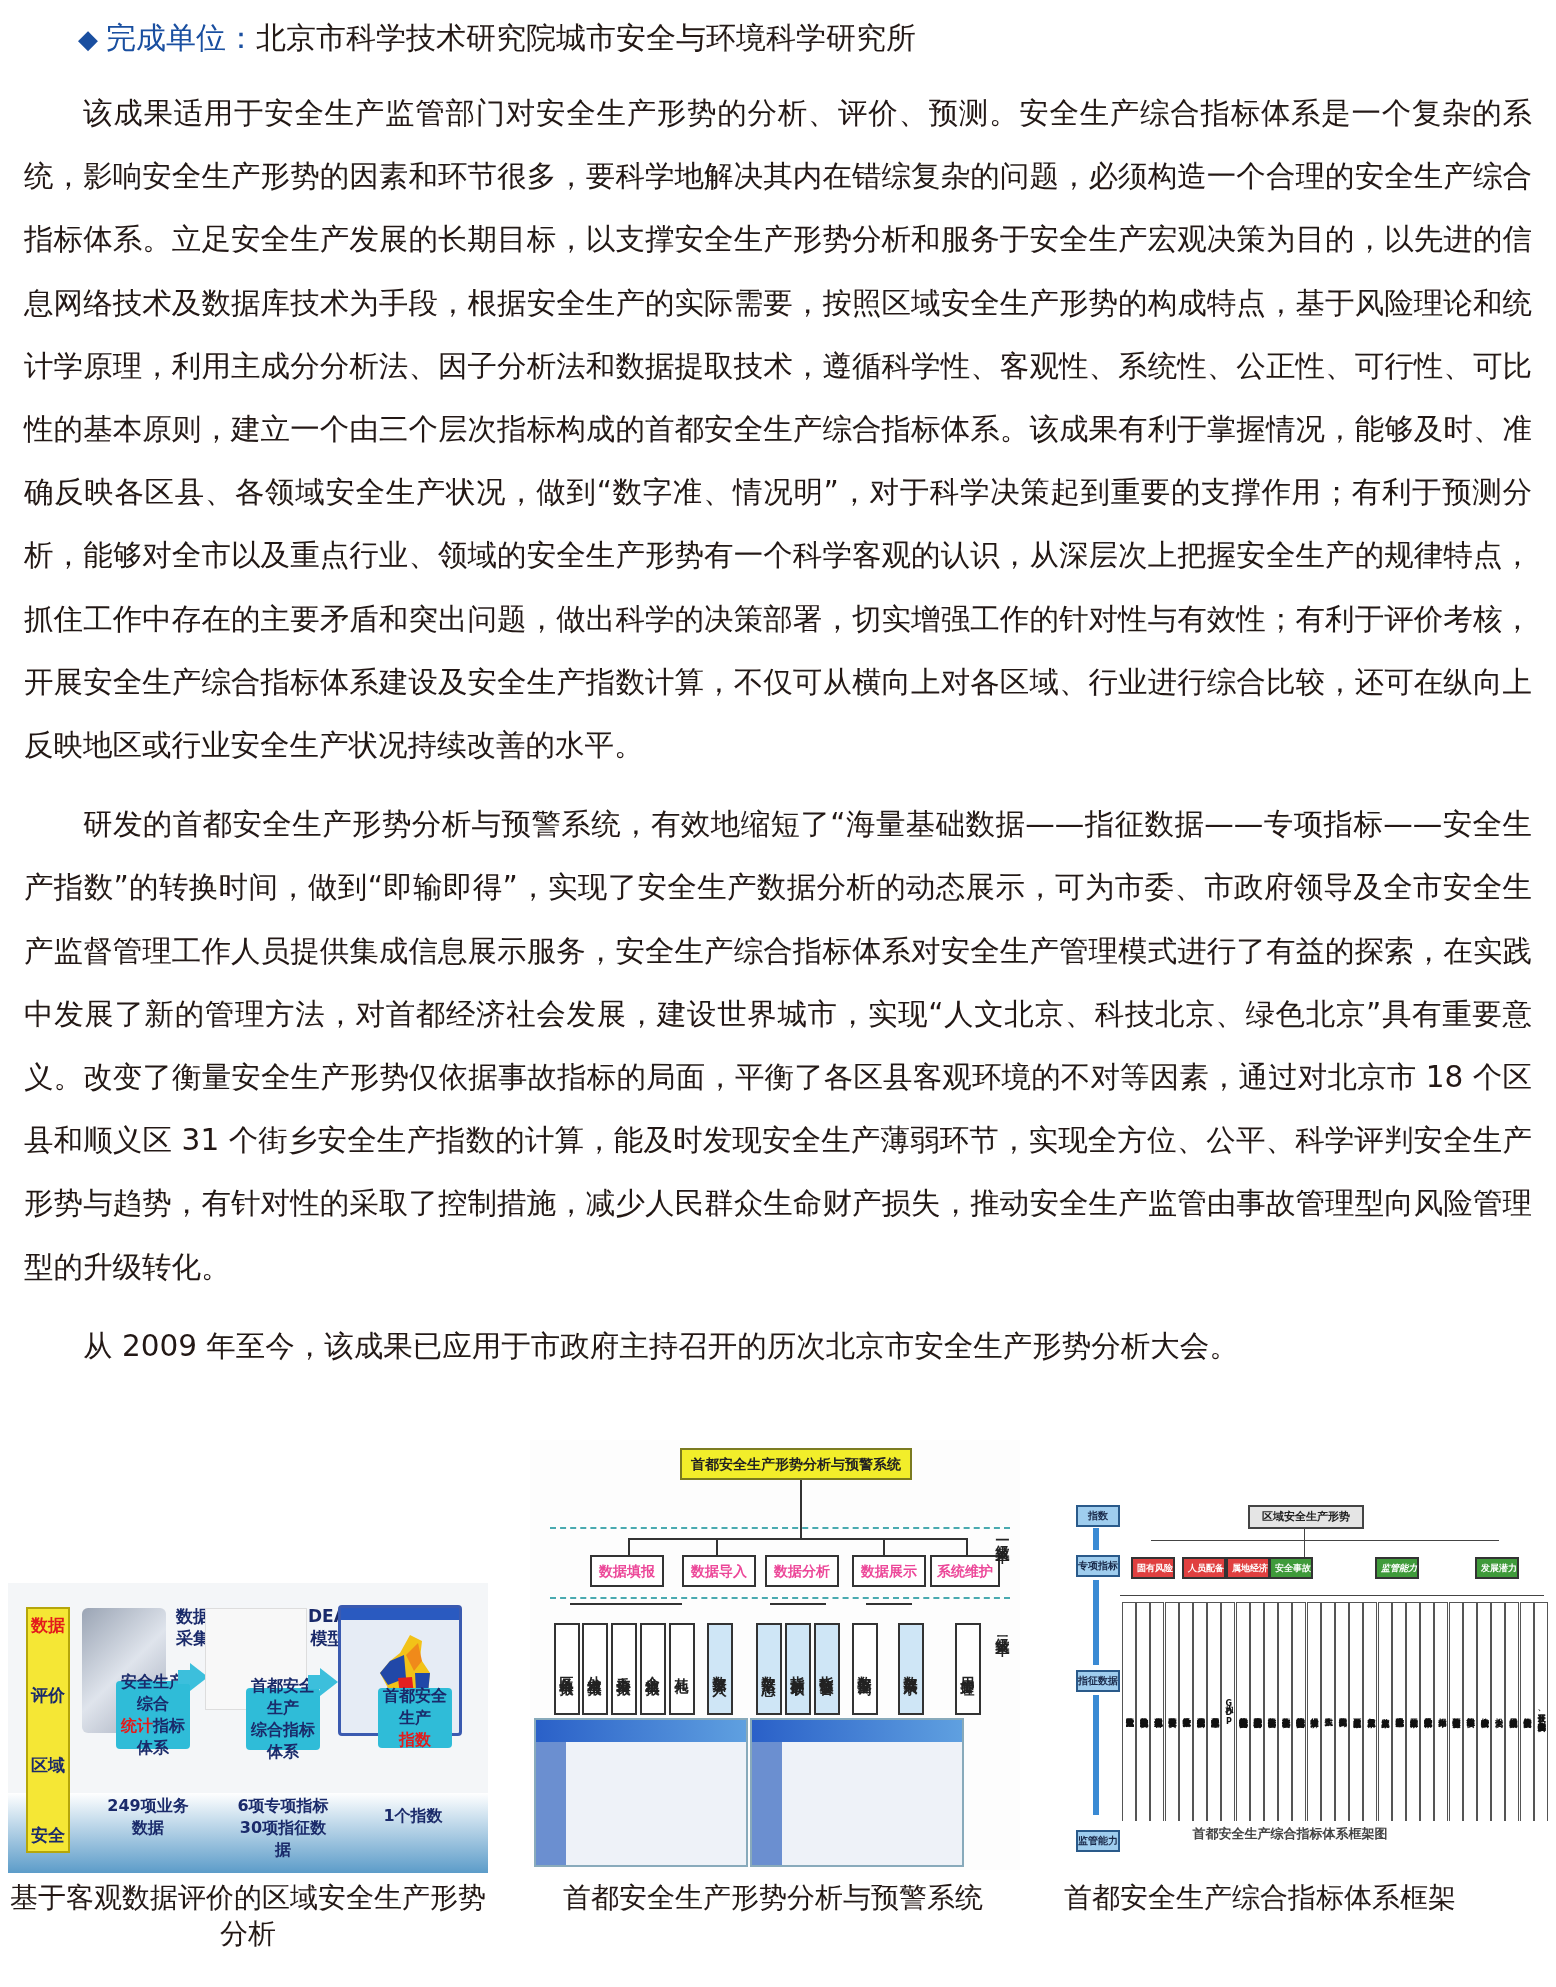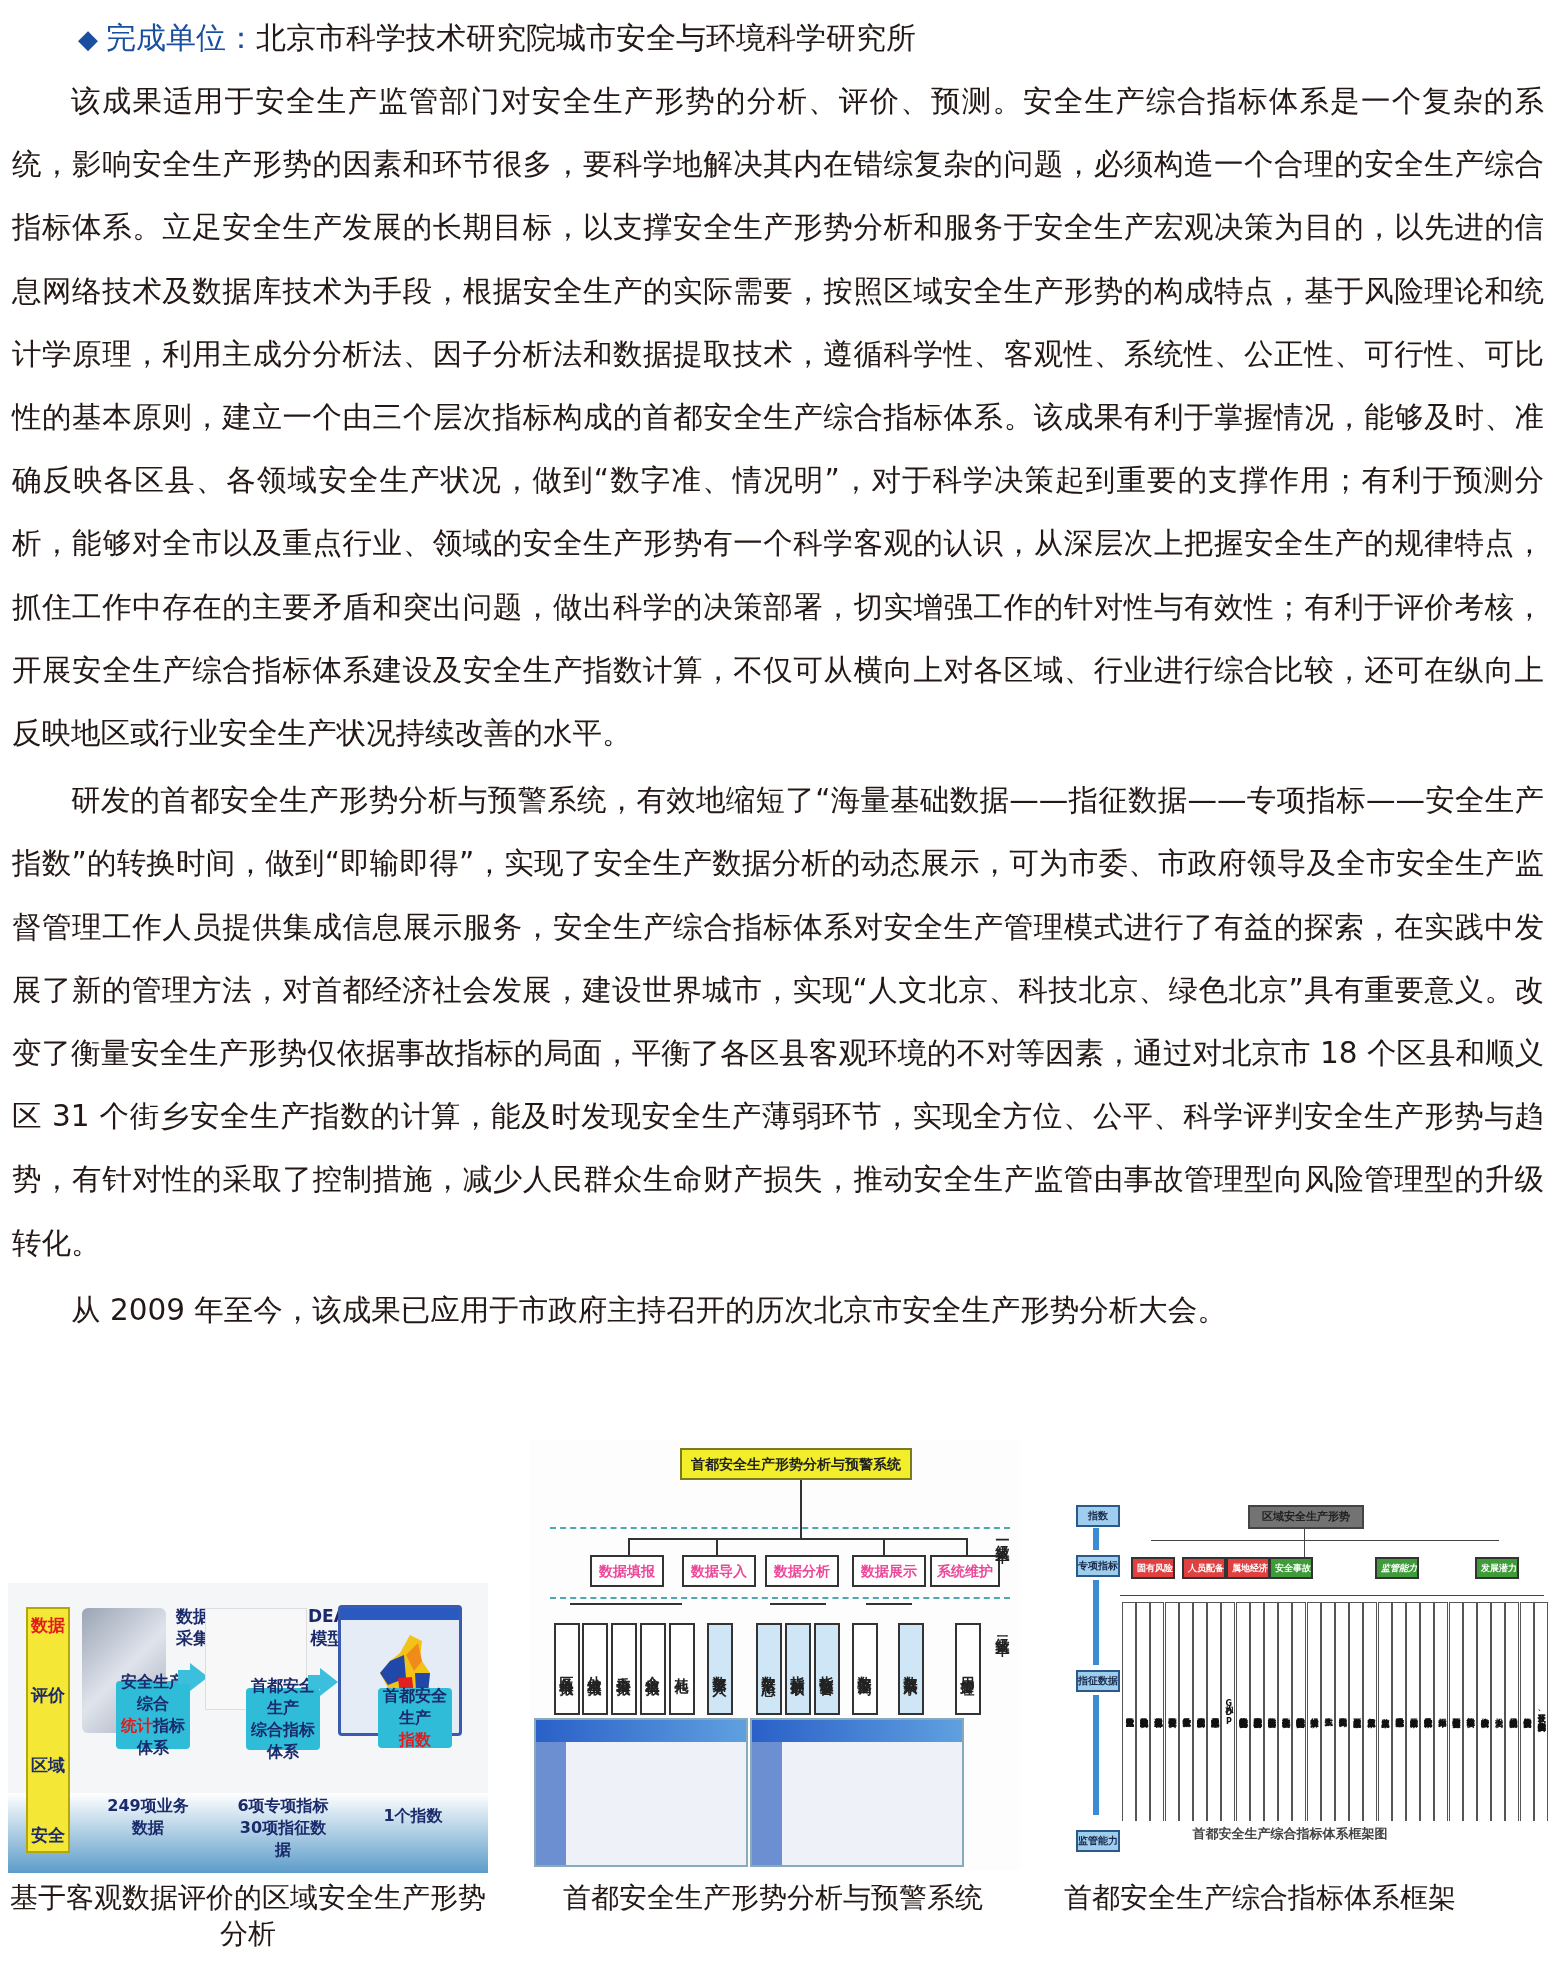--- a/index.html
+++ b/index.html
@@ -2,21 +2,21 @@
 <html><head>
 <meta charset="utf-8">
 <style>
   html, body { margin:0; padding:0; background:#ffffff; }
   body { width:1556px; height:1987px; position:relative; overflow:hidden;
          font-family:"DejaVu Sans", "Liberation Sans", sans-serif; color:#231815; }
   .header { position:absolute; left:78px; top:14px; height:48px; font-size:30px; line-height:48px; white-space:nowrap; }
   .header .diamond { color:#1a4fa0; font-size:26px; margin-right:8px; }
   .header .label { color:#1a4fa0; }
   .article { position:absolute; left:8px; top:66px; width:1540px; font-size:29.5px; line-height:63.2px; }
-  .article p { margin:4px; text-align:justify; text-align-last:left; }
+  .article p { margin:16px; text-align:justify; text-align-last:left; }
   .article p.indent { text-indent:2em; }
 
   
   .fig1 { position:absolute; left:8px; top:1583px; width:480px; height:290px; background:#f4f6f8; overflow:hidden; }
   .fig1 .bgband { position:absolute; left:0; right:0; bottom:0; height:80px; background:linear-gradient(#ffffff, #5c9cc9); }
   .fig1 .yellowbar { position:absolute; left:18px; top:24px; width:40px; height:242px; background:#f5e735; border:2px solid #b5a60a;
       display:flex; flex-direction:column; align-items:center; justify-content:center; font-size:17px; font-weight:bold; color:#1a2a6a; line-height:24px;gap:46px; }
   .fig1 .yellowbar .red { color:#e31b1b; }
   .fig1 .photo { position:absolute; left:74px; top:25px; width:84px; height:125px; background:linear-gradient(135deg,#9aa4b4,#dfe4ec,#a0a8b8); border-radius:6px; }
   .fig1 .cyanbox { position:absolute; background:#2fbcd8; border-radius:4px; color:#1a2a6a; font-weight:bold; font-size:16px; line-height:22px; text-align:center; display:flex; flex-direction:column; justify-content:center; }
@@ -41,21 +41,21 @@
   .fig2 .side { position:absolute; right:8px; font-size:14px; font-weight:bold; writing-mode:vertical-rl; text-orientation:upright; color:#222; letter-spacing:2px; }
   .fig2 .line { position:absolute; background:#333; }
   .fig2 .shot { position:absolute; top:278px; width:210px; height:145px; background:#eef2f8; border:2px solid #8ab; }
   .fig2 .shot .hdr { height:22px; background:linear-gradient(90deg,#2a60c8,#5fa0e0); }
   .fig2 .shot .side2 { position:absolute; left:0; top:22px; bottom:0; width:30px; background:#6b8fd0; }
 
   
   .fig3 { position:absolute; left:1060px; top:1500px; width:488px; height:370px; background:#fff; overflow:hidden; }
   .fig3 .lvbox { position:absolute; left:16px; width:40px; height:18px; background:#9fcdee; border:2px solid #2a5a8a; font-size:10px; font-weight:bold; text-align:center; line-height:18px; color:#1a2a4a; }
   .fig3 .uparrow { position:absolute; left:33px; width:6px; background:#3a8ad4; }
-  .fig3 .top { position:absolute; left:188px; top:5px; width:112px; height:20px; background:#737373; border:2px solid #444; font-size:11px; font-weight:bold; text-align:center; line-height:20px; color:#222; }
+  .fig3 .top { position:absolute; left:188px; top:5px; width:112px; height:20px; background:#e5e5e5; border:2px solid #444; font-size:11px; font-weight:bold; text-align:center; line-height:20px; color:#222; }
   .fig3 .cat { position:absolute; top:57px; width:40px; height:18px; border:2px solid #333; font-size:9px; font-weight:bold; color:#fff; text-align:right; line-height:18px; }
   .fig3 .cat.red { background:#e04040; }
   .fig3 .cat.green { background:#3f9a3a; }
   .fig3 .hline { position:absolute; height:1px; background:#444; }
   .fig3 .vline { position:absolute; width:1px; background:#444; }
   .fig3 .col { position:absolute; top:102px; width:12px; height:218px; border:1px solid #555; border-bottom:none; background:#fff;
       font-size:8px; font-weight:bold; writing-mode:vertical-rl; text-orientation:upright; overflow:hidden; display:flex; align-items:center; justify-content:center; color:#111; line-height:12px; }
   .fig3 .caption { position:absolute; left:90px; top:325px; width:280px; text-align:center; font-family:"DejaVu Serif", serif; font-size:13px; font-weight:bold; color:#444; }
 
   .cap { position:absolute; top:1880px; font-size:28px; line-height:36px; color:#231815; text-align:center; }

